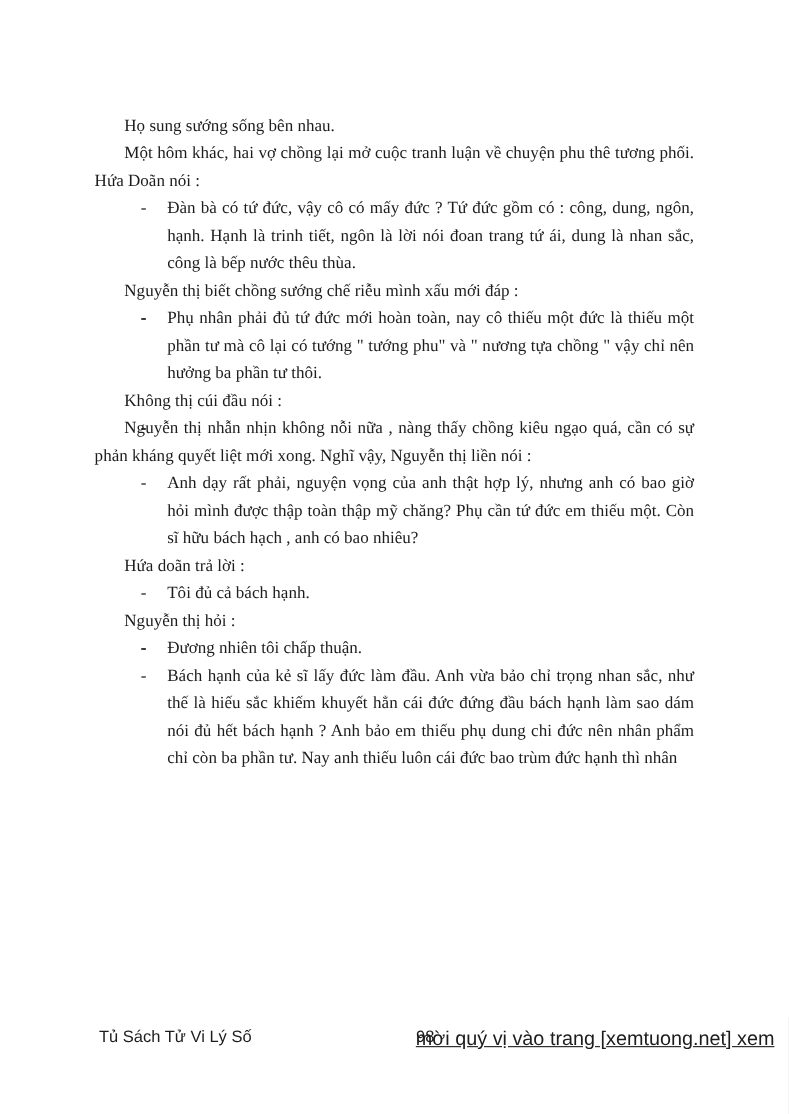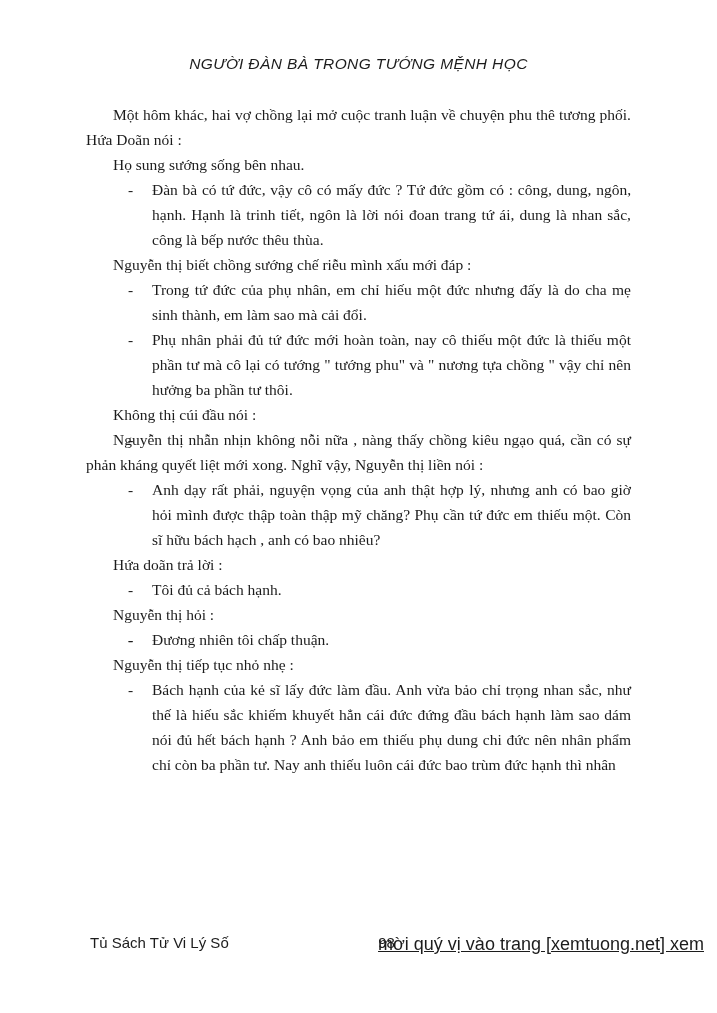--- a/index.html
+++ b/index.html
@@ -58,41 +58,39 @@
   }
   .footer-left  { position: absolute; left: 90px; top: 0; white-space: nowrap; text-align: center; }
   .footer-page  { position: absolute; left: 0; top: 0; width: 100%; text-align: center; padding-left: 28px; }
   .footer-right { position: absolute; right: 13px; top: 0; white-space: nowrap; font-size: 18px; text-decoration: underline; }
 </style>
 </head>
 <body>
 
 <div class="page">
 
-  <div class="header-title">NGƯỜI ĐÀN BÀ TRONG TƯỚNG MỆNH HỌC</div>
 
   <main class="page-body">
 
-  <p class="para"><span class="ptext">Một hôm khác, hai vợ chồng lại mở cuộc tranh luận về chuyện phu thê tương phối. Hứa Doãn nói :</span></p>
-      <p class="para"><span class="ptext">Họ sung sướng sống bên nhau.</span></p>
+  <p class="para"><span class="ptext">Họ sung sướng sống bên nhau.</span></p>
+      <p class="para"><span class="ptext">Một hôm khác, hai vợ chồng lại mở cuộc tranh luận về chuyện phu thê tương phối. Hứa Doãn nói :</span></p>
       <p class="bullet"><span class="dash">-</span><span class="ptext">Đàn bà có tứ đức, vậy cô có mấy đức ? Tứ đức gồm có : công, dung, ngôn, hạnh. Hạnh là trinh tiết, ngôn là lời nói đoan trang tứ ái, dung là nhan sắc, công là bếp nước thêu thùa.</span></p>
       <p class="para"><span class="ptext">Nguyễn thị biết chồng sướng chế riễu mình xấu mới đáp :</span></p>
-      <p class="bullet"><span class="dash">-</span><span class="ptext">Trong tứ đức của phụ nhân, em chỉ hiếu một đức nhưng đấy là do cha mẹ sinh thành, em làm sao mà cải đổi.</span></p>
+      <p class="bullet"><span class="dash">-</span></p>
       <p class="bullet"><span class="dash">-</span><span class="ptext">Phụ nhân phải đủ tứ đức mới hoàn toàn, nay cô thiếu một đức là thiếu một phần tư mà cô lại có tướng " tướng phu" và " nương tựa chồng " vậy chỉ nên hưởng ba phần tư thôi.</span></p>
       <p class="para"><span class="ptext">Không thị cúi đầu nói :</span></p>
       <p class="bullet"><span class="dash">-</span></p>
       <p class="bullet"><span class="dash">-</span></p>
       <p class="para"><span class="ptext">Nguyễn thị nhẫn nhịn không nỗi nữa , nàng thấy chồng kiêu ngạo quá, cần có sự phản kháng quyết liệt mới xong. Nghĩ vậy, Nguyễn thị liền nói :</span></p>
       <p class="bullet"><span class="dash">-</span><span class="ptext">Anh dạy rất phải, nguyện vọng của anh thật hợp lý, nhưng anh có bao giờ hỏi mình được thập toàn thập mỹ chăng? Phụ cần tứ đức em thiếu một. Còn sĩ hữu bách hạch , anh có bao nhiêu?</span></p>
       <p class="para"><span class="ptext">Hứa doãn trả lời :</span></p>
       <p class="bullet"><span class="dash">-</span><span class="ptext">Tôi đủ cả bách hạnh.</span></p>
       <p class="para"><span class="ptext">Nguyễn thị hỏi :</span></p>
       <p class="bullet"><span class="dash">-</span></p>
       <p class="bullet"><span class="dash">-</span><span class="ptext">Đương nhiên tôi chấp thuận.</span></p>
-      <p class="para"><span class="ptext">Nguyễn thị tiếp tục nhỏ nhẹ :</span></p>
       <p class="bullet"><span class="dash">-</span><span class="ptext">Bách hạnh của kẻ sĩ lấy đức làm đầu. Anh vừa bảo chỉ trọng nhan sắc, như thế là hiếu sắc khiếm khuyết hẳn cái đức đứng đầu bách hạnh làm sao dám nói đủ hết bách hạnh ? Anh bảo em thiếu phụ dung chi đức nên nhân phẩm chỉ còn ba phần tư. Nay anh thiếu luôn cái đức bao trùm đức hạnh thì nhân</span></p>
     </main>
 
   <div class="footer">
     <span class="footer-left">Tủ Sách Tử Vi Lý Số</span>
     <span class="footer-page">98</span>
     <span class="footer-right">mời quý vị vào trang [xemtuong.net] xem</span>
   </div>
 
 </div>

